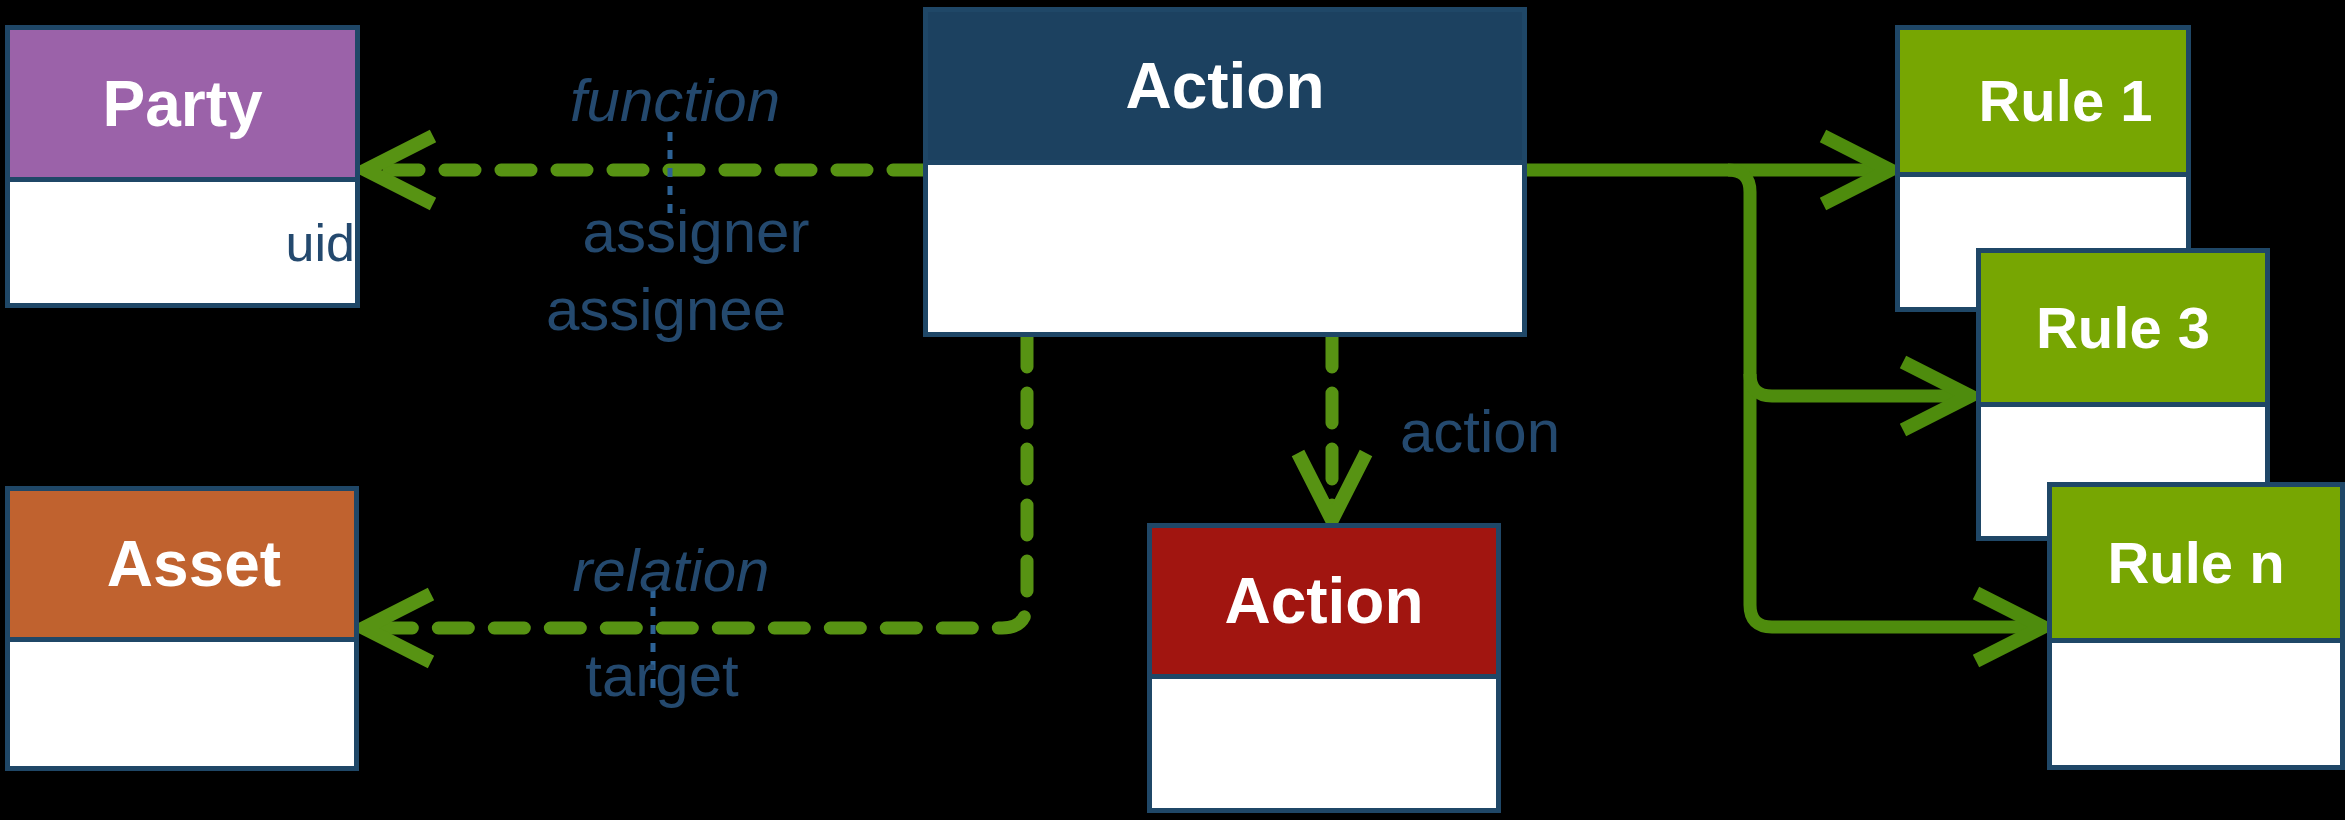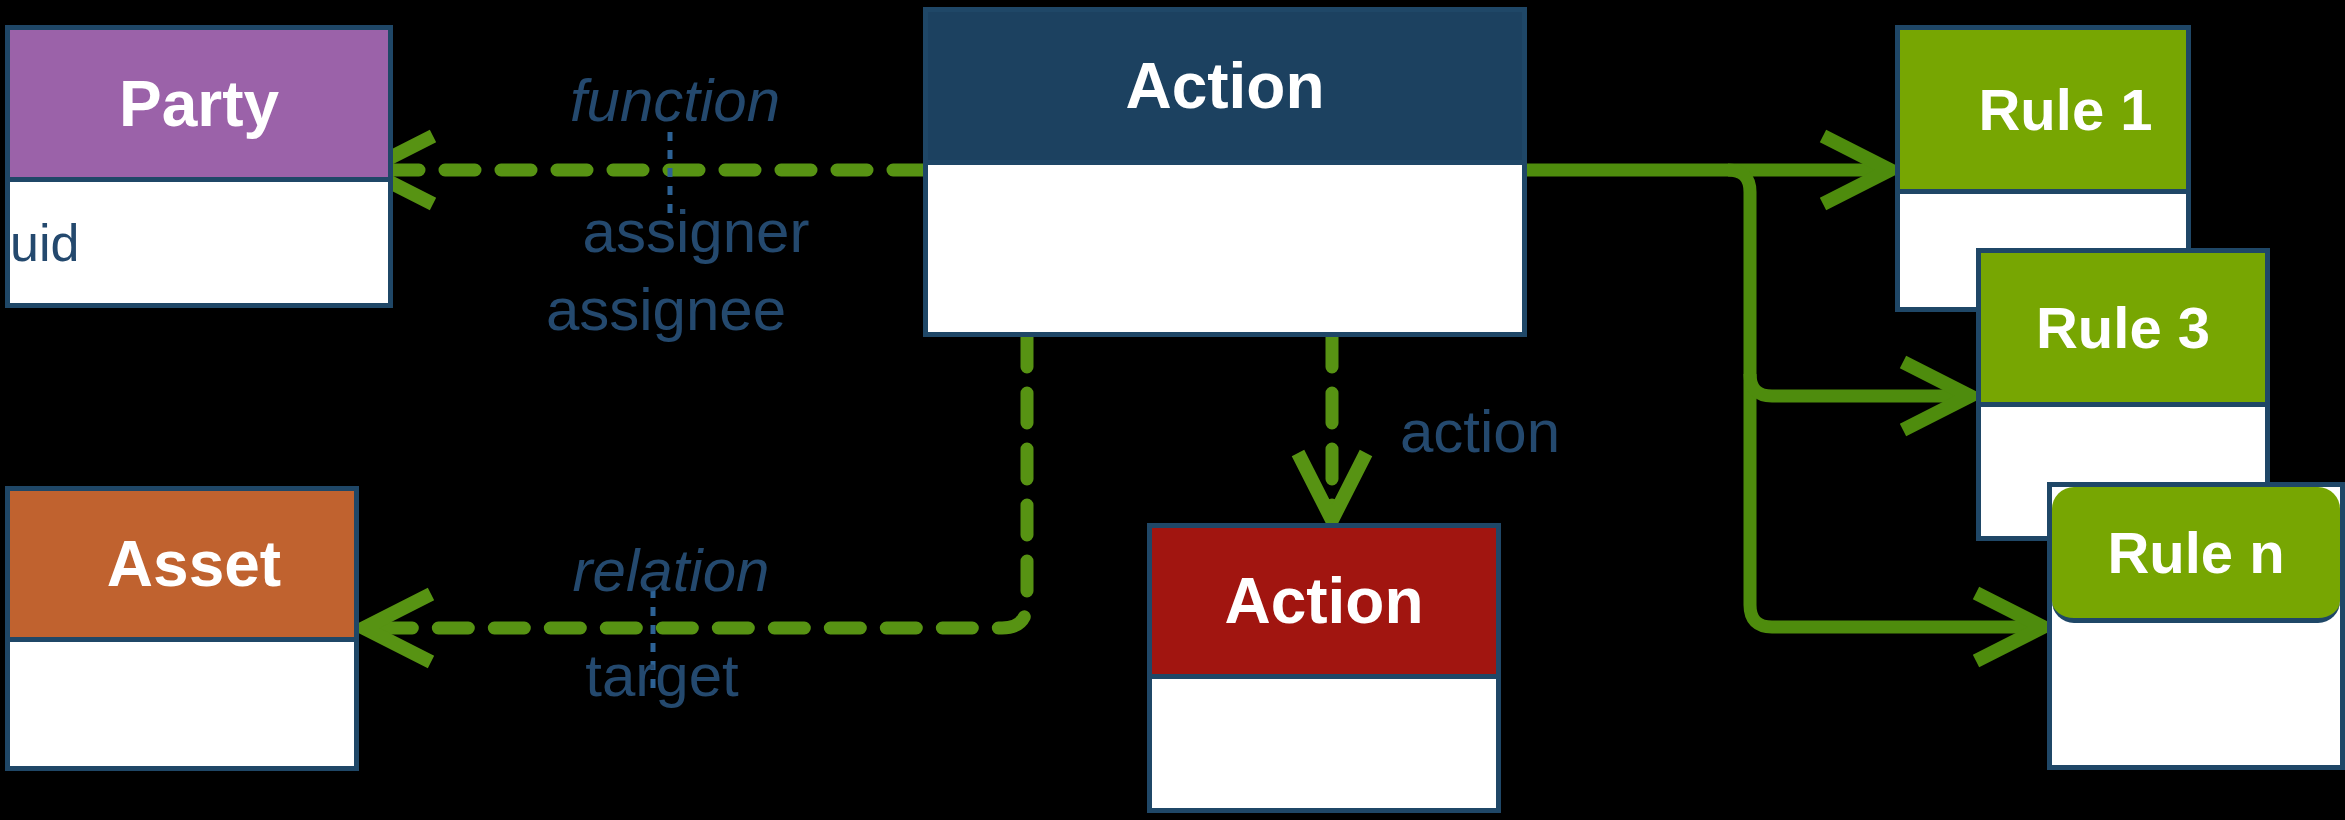--- a/index.html
+++ b/index.html
@@ -24,21 +24,21 @@
   }
   .entity-header{
     box-sizing:border-box;border-bottom:5px solid var(--c-border);
     display:flex;align-items:center;justify-content:center;flex:0 0 auto;
   }
   .entity-title{
     color:var(--c-white);font-weight:700;font-size:64px;line-height:1;
     letter-spacing:0px;white-space:nowrap;
   }
   .entity-body{
-    flex:1 1 auto;display:flex;align-items:center;justify-content:flex-start;
+    flex:1 1 auto;display:flex;align-items:center;justify-content:flex-end;
     background:var(--c-white);
   }
   .attr-text{color:var(--c-label);font-size:52px;line-height:1;}
   .edge-label{
     position:absolute;z-index:3;transform:translate(-50%,-50%);
     color:var(--c-label);font-weight:400;font-size:60px;line-height:1;white-space:nowrap;
   }
   .italic{font-style:italic;}
   .hdr-purple{background:var(--c-purple);}
   .hdr-blue{background:var(--c-policy);}
@@ -66,21 +66,21 @@
     <path class="arrow-head" d="M 1823 136 L 1890 170 L 1823 204"></path>
     <path class="solid-line" d="M 1728 170 Q 1750 170 1750 192 L 1750 605 Q 1750 627 1772 627 L 2037 627"></path>
     <path class="arrow-head" d="M 1976 593 L 2043 627 L 1976 661"></path>
     <path class="solid-line" d="M 1750 374 Q 1750 396 1772 396 L 1964 396"></path>
     <path class="arrow-head" d="M 1903 362 L 1970 396 L 1903 430"></path>
 
     <path class="dot-line" d="M 670 132 L 670 216"></path>
     <path class="dot-line" d="M 653 589 L 653 694"></path>
   </svg>
 
-  <div class="entity" style="left:5px;top:25px;width:388px;height:283px;">
+  <div class="entity" style="left:5px;top:25px;width:355px;height:283px;">
     <div class="entity-header hdr-purple" style="height:152px;">
       <span class="entity-title">Party</span>
     </div>
     <div class="entity-body">
       <span class="attr-text">uid</span>
     </div>
   </div>
 
   <div class="entity" style="left:923px;top:7px;width:604px;height:330px;">
     <div class="entity-header hdr-blue" style="height:153px;">
@@ -97,35 +97,35 @@
   </div>
 
   <div class="entity" style="left:1147px;top:523px;width:354px;height:290px;">
     <div class="entity-header hdr-red" style="height:151px;">
       <span class="entity-title">Action</span>
     </div>
     <div class="entity-body"></div>
   </div>
 
   <div class="entity" style="left:1895px;top:25px;width:296px;height:287px;z-index:3;">
-    <div class="entity-header hdr-green" style="height:164px;padding-left:45px;">
+    <div class="entity-header hdr-green" style="height:147px;padding-left:45px;">
       <span class="entity-title" style="font-size:58px;">Rule 1</span>
     </div>
     <div class="entity-body"></div>
   </div>
 
   <div class="entity" style="left:1976px;top:248px;width:294px;height:293px;z-index:4;">
     <div class="entity-header hdr-green" style="height:154px;">
       <span class="entity-title" style="font-size:58px;">Rule 3</span>
     </div>
     <div class="entity-body"></div>
   </div>
 
   <div class="entity" style="left:2047px;top:482px;width:298px;height:288px;z-index:5;">
-    <div class="entity-header hdr-green" style="height:136px;border-radius:22px;">
+    <div class="entity-header hdr-green" style="height:156px;">
       <span class="entity-title" style="font-size:58px;">Rule n</span>
     </div>
     <div class="entity-body"></div>
   </div>
 
   <div class="edge-label italic" style="left:675px;top:101px;">function</div>
   <div class="edge-label" style="left:696px;top:232px;">assigner</div>
   <div class="edge-label" style="left:666px;top:310px;">assignee</div>
   <div class="edge-label italic" style="left:671px;top:571px;">relation</div>
   <div class="edge-label" style="left:662px;top:676px;">target</div>

